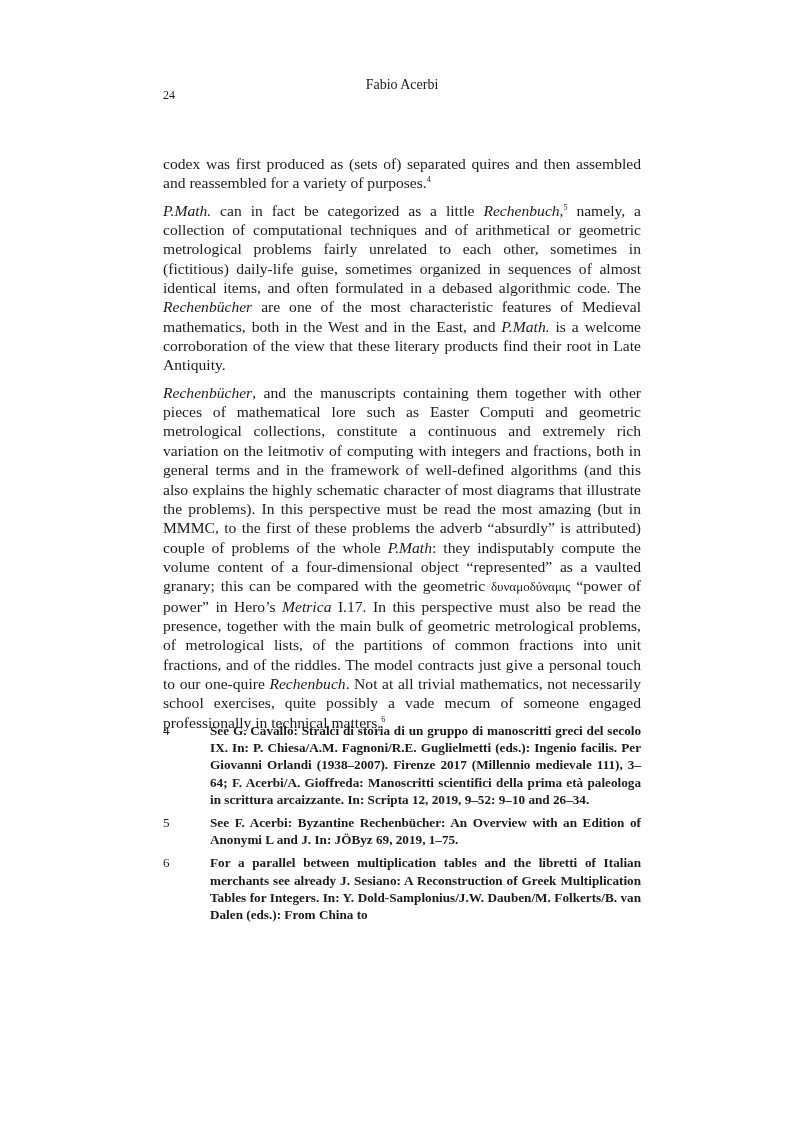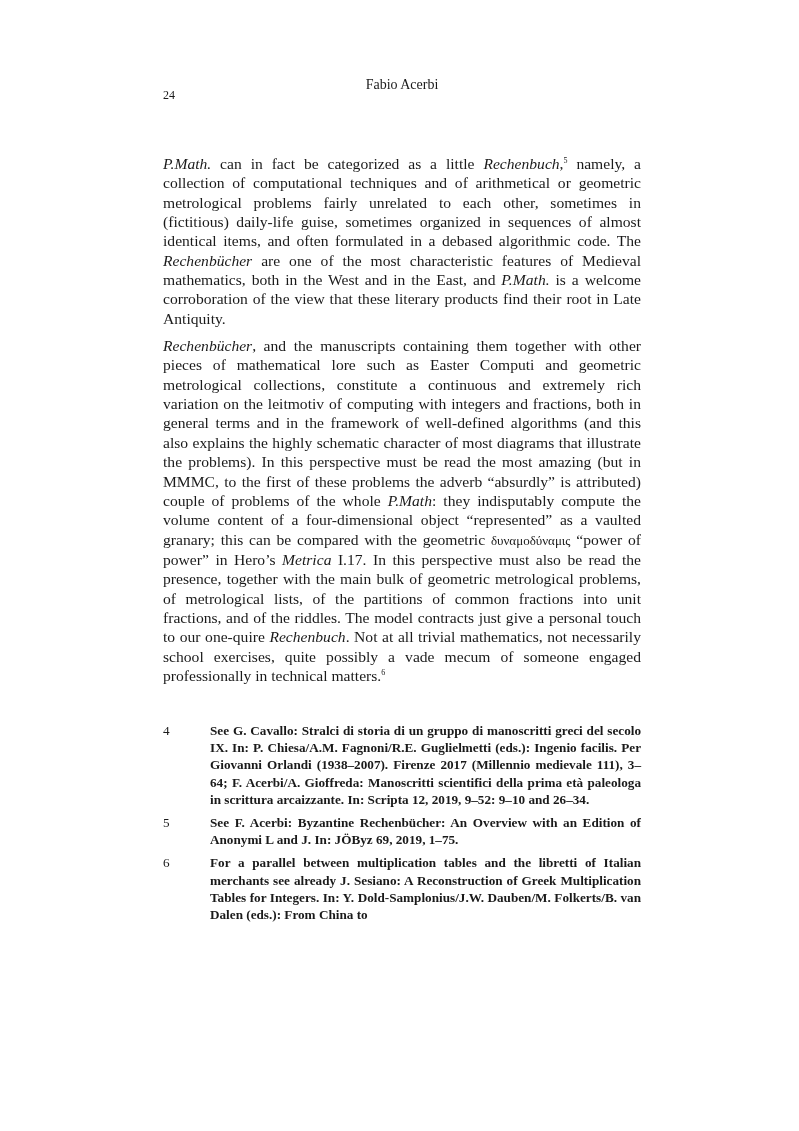--- a/index.html
+++ b/index.html
@@ -20,20 +20,21 @@
     .fn-num { width: 47px; flex: none; }
     .fn-text { flex: 1; text-align: justify; font-weight: bold; }
   </style>
 </head>
 <body>
 
 <div class="page-number">24</div>
 <div class="running-head">Fabio Acerbi</div>
 
 <div class="body-text">
+  <p><span>codex was first produced as (sets of) separated quires and then assembled and reassembled for a variety of purposes.</span><sup>4</sup></p>
   <p><i>P.Math.</i><span> can in fact be categorized as a little </span><i>Rechenbuch</i><span>,</span><sup>5</sup><span> namely, a collection of computational techniques and of arithmetical or geometric metrological problems fairly unrelated to each other, sometimes in (fictitious) daily-life guise, sometimes organized in sequences of almost identical items, and often formulated in a debased algorithmic code. The </span><i>Rechenbücher</i><span> are one of the most characteristic features of Medieval mathematics, both in the West and in the East, and </span><i>P.Math.</i><span> is a welcome corroboration of the view that these literary products find their root in Late Antiquity.</span></p>
   <p><i>Rechenbücher</i><span>, and the manuscripts containing them together with other pieces of mathematical lore such as Easter Computi and geometric metrological collections, constitute a continuous and extremely rich variation on the leit­motiv of computing with integers and fractions, both in general terms and in the framework of well-defined algorithms (and this also explains the highly schematic character of most diagrams that illustrate the problems). In this perspective must be read the most amazing (but in MMMC, to the first of these problems the adverb “absurdly” is attributed) couple of problems of the whole </span><i>P.Math</i><span>: they indisputably compute the volume content of a four-dimensional object “represented” as a vaulted granary; this can be com­pared with the geometric </span><span style="font-size:13px">δυναμοδύναμις</span><span> “power of power” in Hero’s </span><i>Metrica</i><span> I.17. In this perspective must also be read the presence, together with the main bulk of geometric metrological problems, of metrological lists, of the partitions of common fractions into unit fractions, and of the riddles. The model contracts just give a personal touch to our one-quire </span><i>Rechenbuch</i><span>. Not at all trivial mathematics, not necessarily school exercises, quite possibly a vade mecum of someone engaged professionally in technical matters.</span><sup>6</sup></p>
 </div>
 
 <div class="footnotes">
   <div class="fn">
     <span class="fn-num">4</span>
     <span class="fn-text">See G. Cavallo: Stralci di storia di un gruppo di manoscritti greci del secolo IX. In: P. Chiesa/A.M. Fagnoni/R.E. Guglielmetti (eds.): Ingenio facilis. Per Giovanni Or­landi (1938–2007). Firenze 2017 (Millennio medievale 111), 3–64; F. Acerbi/A. Gioffreda: Manoscritti scientifici della prima età paleologa in scrittura arcaizzante. In: Scripta 12, 2019, 9–52: 9–10 and 26–34.</span>
   </div>
   <div class="fn">

